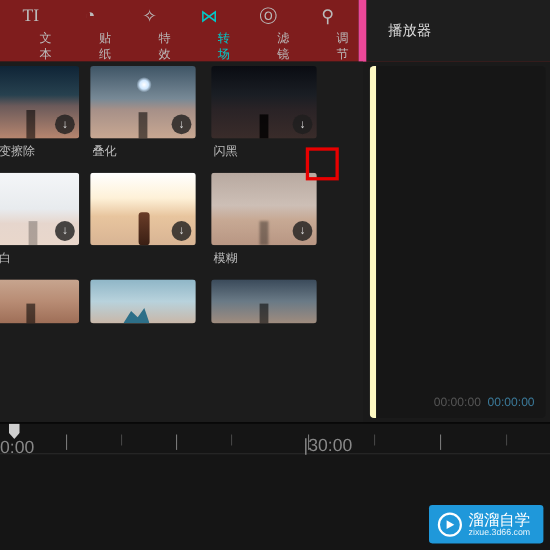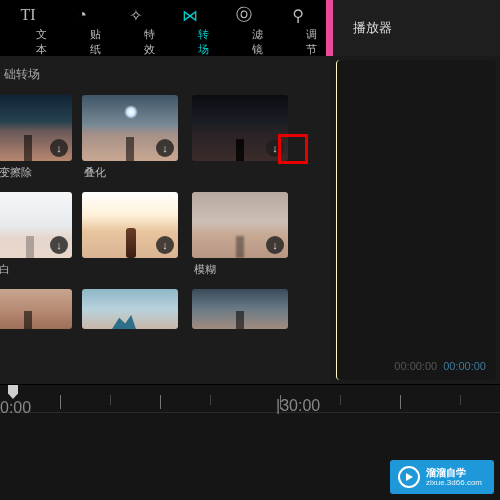--- a/index.html
+++ b/index.html
@@ -9,21 +9,21 @@
       background: #1a1a1a;
       color: #c0c0c0;
       font-family: "Microsoft YaHei", sans-serif;
       font-size: 12px;
       overflow: hidden;
       position: relative;
     }
     .topbar {
       display: flex;
       height: 56px;
-      background: #000000;
+      background: #7f1d1d;
     }
     .tabs {
       display: flex;
       gap: 14px;
       padding: 6px 8px 0 8px;
       align-items: center;
     }
     .tab {
       display: flex;
       flex-direction: column;
@@ -100,21 +100,21 @@
     }
     .ilabel { font-size: 11px; color: #bbb; padding-left: 2px; }
     .highlight {
       position: absolute;
       border: 3px solid #e80000;
       pointer-events: none;
     }
     .right-pane {
       flex: 1;
       background: #161616;
-      border-left: 1px solid #fef9c3;
+      border-left: 6px solid #fef9c3;
       position: relative;
       border-radius: 4px;
       margin: 4px 4px 4px 6px;
     }
     .timecodes {
       position: absolute;
       right: 10px;
       bottom: 8px;
       font-size: 11px;
       color: #555;
@@ -166,21 +166,21 @@
       border-radius: 3px;
       display: flex;
       align-items: center;
       gap: 6px;
     }
     .wm-logo {
       width: 22px; height: 22px; border: 2px solid #fff; border-radius: 50%;
       display:flex; align-items:center; justify-content:center;
     }
     .wm-text { display:flex; flex-direction:column; line-height: 1; }
-    .wm-text .cn { font-size: 10px; font-weight: bold; }
+    .wm-text .cn { font-size: 14px; font-weight: normal; }
     .wm-text .url { font-size: 8px; opacity: 0.9; margin-top: 1px; }
     .fig {
       position: absolute;
       bottom: 0;
       width: 8px;
       background: rgba(0,0,0,0.55);
     }
   </style>
 </head>
 <body>
@@ -210,21 +210,20 @@
     <div class="tab">
       <span class="ticon">⚲</span>
       <span class="tlabel">调节</span>
     </div>
   </div>
   <div class="player-tab">播放器</div>
 </div>
 
 <div class="main">
   <div class="gallery">
-    <div class="section-title">础转场</div>
     <div class="grid">
 
       <div class="item cut">
         <div class="thumb">
           <div class="sky" style="background:linear-gradient(#0f2436,#27414f 40%,#6b5a5a 55%,#b7866f);"></div>
           <div class="fig" style="left:38px;height:26px;"></div>
           <span class="dl">↓</span>
         </div>
         <div class="ilabel">斩变擦除</div>
       </div>
@@ -238,20 +237,21 @@
         </div>
         <div class="ilabel">叠化</div>
       </div>
 
       <div class="item" style="position:relative;">
         <div class="thumb">
           <div class="sky" style="background:linear-gradient(#0a0c12,#1a1e24 40%,#2a2326 60%,#3a2c2a);"></div>
           <div class="fig" style="left:44px;height:22px;background:rgba(0,0,0,0.8);"></div>
           <span class="dl">↓</span>
         </div>
+        <div class="ilabel">闪黑</div>
       </div>
 
       <div class="item cut">
         <div class="thumb">
           <div class="sky" style="background:linear-gradient(#f4f6f8,#e8ebee 50%,#e6d6cd 70%,#e9d7cb);"></div>
           <div class="fig" style="left:40px;height:22px;background:rgba(0,0,0,0.25);"></div>
           <span class="dl">↓</span>
         </div>
         <div class="ilabel">闪白</div>
       </div>

